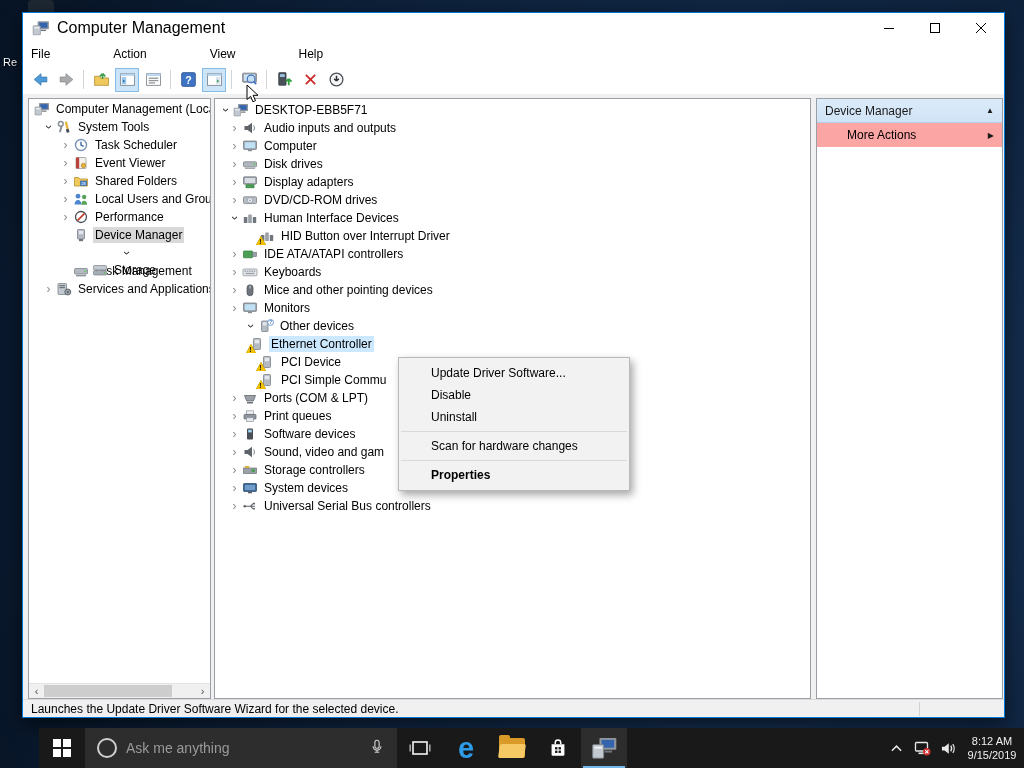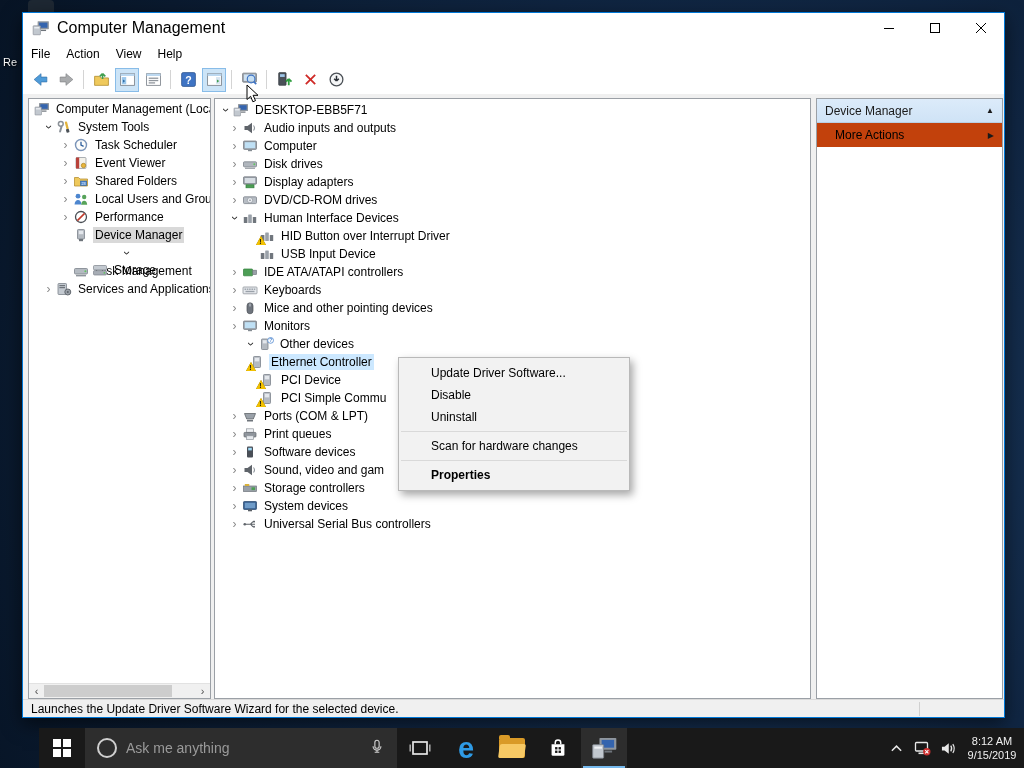--- a/index.html
+++ b/index.html
@@ -17,21 +17,21 @@
   
   .win { position:absolute; left:22px; top:12px; width:983px; height:706px;
     background:#f0f0f0; border:1px solid #0078d7; box-shadow:0 6px 18px rgba(0,0,0,.55); }
   .titlebar { position:absolute; left:0; top:0; right:0; height:30px; background:#fff;
     display:flex; align-items:center; }
   .titlebar .appicon { width:18px; height:16px; margin-left:9px; }
   .titlebar .title { font-size:16px; color:#000; margin-left:7px; }
   .caption-btns { margin-left:auto; display:flex; height:30px; }
   .cap-btn { width:46px; height:30px; display:flex; align-items:center; justify-content:center; }
   .menubar { position:absolute; left:0; top:30px; right:0; height:22px; background:#fff;
-    display:flex; align-items:center; font-size:12px; }
+    display:flex; align-items:center; font-size:12px;gap:47px; }
   .menu-item { padding:3px 8px; color:#000; }
   .toolbar { position:absolute; left:0; top:52px; right:0; height:29px; background:#fff;
     display:flex; align-items:center; padding-left:4px; }
   .tool-btn { width:24px; height:24px; display:flex; align-items:center; justify-content:center;
     margin:0 1px; border:1px solid transparent; }
   .tool-btn.active { background:#cce4f7; border:1px solid #88bce8; }
   .tool-btn svg { width:17px; height:17px; }
   .tool-sep { width:1px; height:19px; background:#d4d4d4; margin:0 4px; }
 
   
@@ -65,21 +65,21 @@
   .hs-left { left:0; } .hs-right { right:0; }
   .hs-thumb { position:absolute; left:15px; top:1px; width:128px; height:12px; background:#cdcdcd; }
 
   
   .act-title { height:22px; line-height:22px; font-size:12px; font-weight:bold; padding-left:7px;
     border-bottom:1px solid #8c8c8c; background:#fff; }
   .act-section { height:24px; display:flex; align-items:center; font-size:12px; padding:0 8px;
     background:linear-gradient(#dcebfa,#cfe3f6); border-bottom:1px solid #b9cfe4; color:#1a1a1a; }
   .act-section .tri { margin-left:auto; font-size:8px; color:#1a1a1a; }
   .act-more { height:24px; display:flex; align-items:center; font-size:12px;
-    padding:0 8px 0 18px; background:#c2410c; }
+    padding:0 8px 0 30px; background:#fca5a5; }
   .act-more .tri { margin-left:auto; font-size:8px; color:#1a1a1a; }
 
   
   .statusbar { position:absolute; left:0; right:0; bottom:0; height:18px; background:#f0f0f0;
     border-top:1px solid #dadada; font-size:12px; display:flex; align-items:center; }
   .statusbar .stext { padding-left:8px; color:#000; }
   .status-div { position:absolute; left:896px; top:2px; width:1px; height:14px; background:#d0d0d0; }
 
   
   .ctxmenu { position:absolute; left:398px; top:357px; width:232px; background:#f2f2f2;
@@ -500,33 +500,20 @@
                 <rect x="6.2" y="3.5" width="3.6" height="8.5" rx="0.6" fill="#9aa1a9"></rect>
                 <rect x="10.8" y="6" width="3.4" height="6" rx="0.6" fill="#70767d"></rect>
               </svg>
               <span class="wb">
                 <i>!</i>
               </span>
             </span>
             <span class="lbl">HID Button over Interrupt Driver</span>
           </span>
         </div>
-        <div class="trow" style="padding-left: 30px;">
-          <span class="chev"></span>
-          <span class="itembox">
-            <span class="ico">
-              <svg viewBox="0 0 16 14" xmlns="http://www.w3.org/2000/svg">
-                <rect x="1.8" y="6" width="3.6" height="6" rx="0.6" fill="#70767d"></rect>
-                <rect x="6.2" y="3.5" width="3.6" height="8.5" rx="0.6" fill="#9aa1a9"></rect>
-                <rect x="10.8" y="6" width="3.4" height="6" rx="0.6" fill="#70767d"></rect>
-              </svg>
-            </span>
-            <span class="lbl">USB Input Device</span>
-          </span>
-        </div>
         <div class="trow" style="padding-left: 13px;">
           <span class="chev c">›</span>
           <span class="itembox">
             <span class="ico">
               <svg viewBox="0 0 16 14" xmlns="http://www.w3.org/2000/svg">
                 <rect x="1.5" y="4" width="9" height="6.8" rx="0.6" fill="#4d9e55" stroke="#2f7e3a" stroke-width="0.7"></rect>
                 <rect x="10.8" y="5.2" width="3.8" height="4.4" fill="#9aa1a9" stroke="#6e747b" stroke-width="0.6"></rect>
               </svg>
             </span>
             <span class="lbl">IDE ATA/ATAPI controllers</span>

